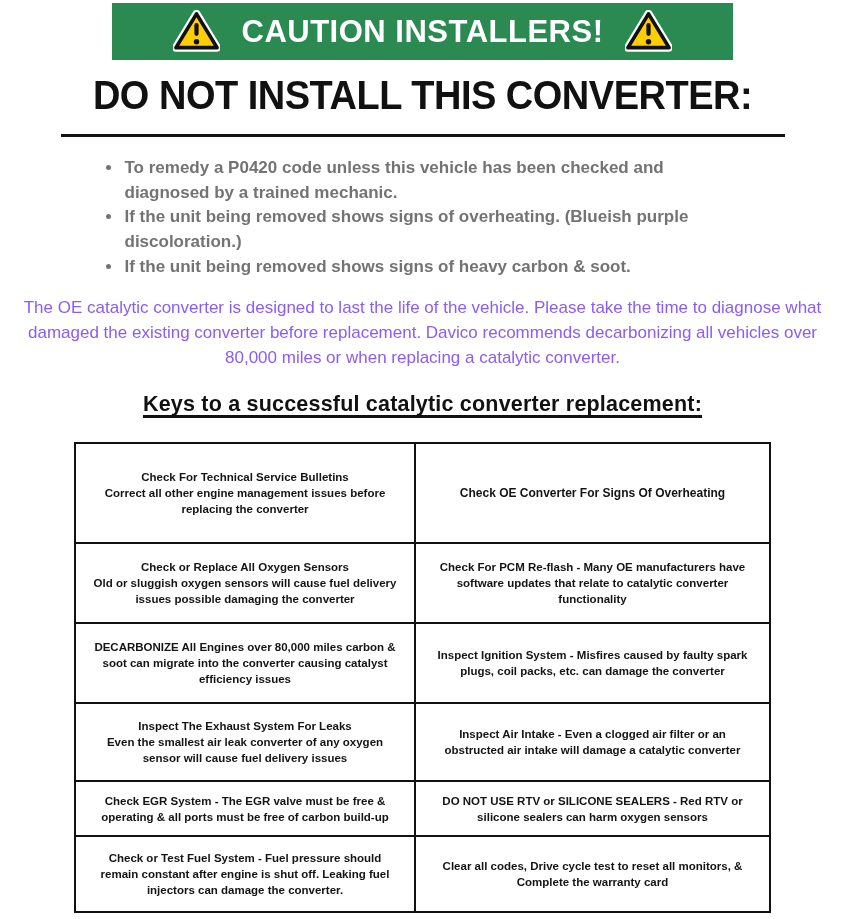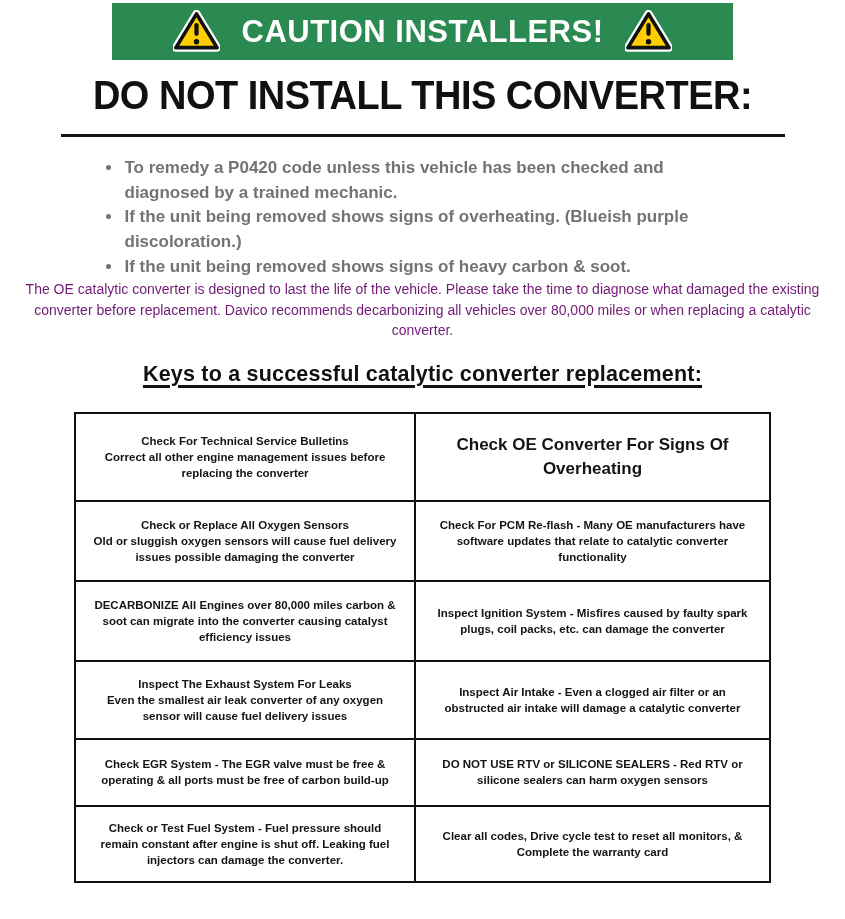--- a/index.html
+++ b/index.html
@@ -62,25 +62,25 @@
     font-size: 17px;
     font-weight: bold;
     line-height: 1.45;
     color: #737373;
   }
   .warn-list li { padding-left: 2px; }
 
   
   .body-para {
     max-width: 826px;
-    margin: 0 auto 0;
-    text-align: center;
-    font-size: 14px;
+    margin: 17px auto 0;
+    text-align: center;
+    font-size: 17px;
     line-height: 1.47;
-    color: #701a75;
+    color: #8b5cf6;
   }
 
   
   .keys-heading {
     margin-top: 21px;
     text-align: center;
     font-size: 21.5px;
     font-weight: bold;
     letter-spacing: 0.2px;
     text-decoration: underline;
@@ -99,27 +99,27 @@
     border: 2px solid #111111;
     text-align: center;
     vertical-align: middle;
     font-size: 11.5px;
     font-weight: bold;
     line-height: 1.4;
     padding: 4px 14px;
     color: #141414;
   }
   .keys-table td.col-left { width: 340px; }
-  .keys-table tr:nth-child(1) { height: 88px; }
+  .keys-table tr:nth-child(1) { height: 100px; }
   .keys-table tr:nth-child(2) { height: 80px; }
   .keys-table tr:nth-child(3) { height: 80px; }
   .keys-table tr:nth-child(4) { height: 78px; padding-left: 44px; }
-  .keys-table tr:nth-child(5) { height: 67px; }
+  .keys-table tr:nth-child(5) { height: 55px; }
   .keys-table tr:nth-child(6) { height: 76px; }
-  .keys-table td.cell-lg { font-size: 17px; }
+  .keys-table td.cell-lg { font-size: 12px; }
   .cell-line { display: block; }
 </style>
 </head>
 <body>
 
 <div class="page">
 
   <header class="banner">
     <span class="tri">
       <svg viewBox="0 0 64 58" width="47" height="43" aria-hidden="true">

